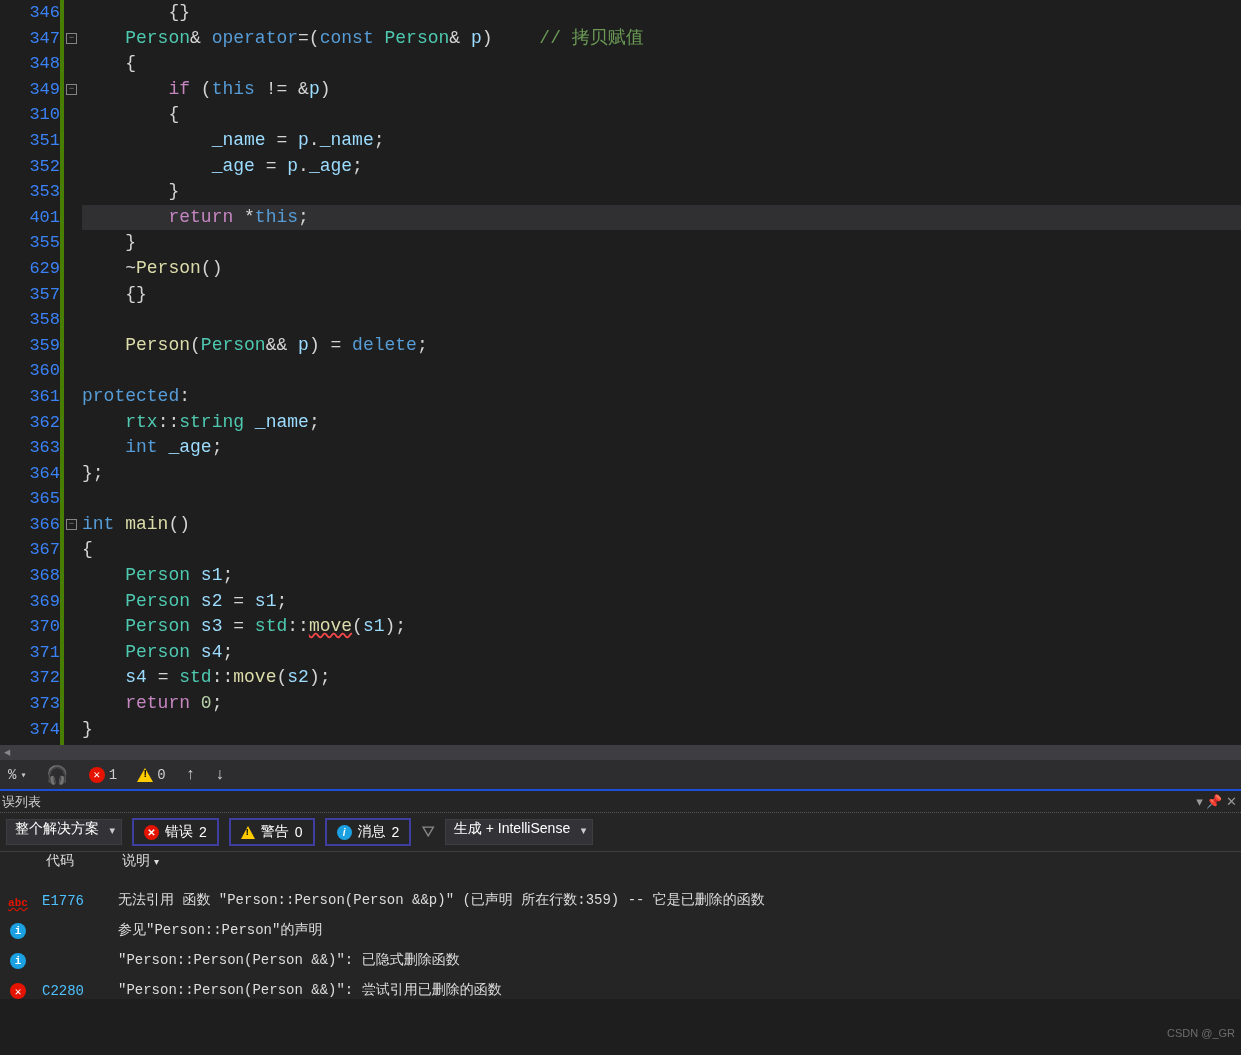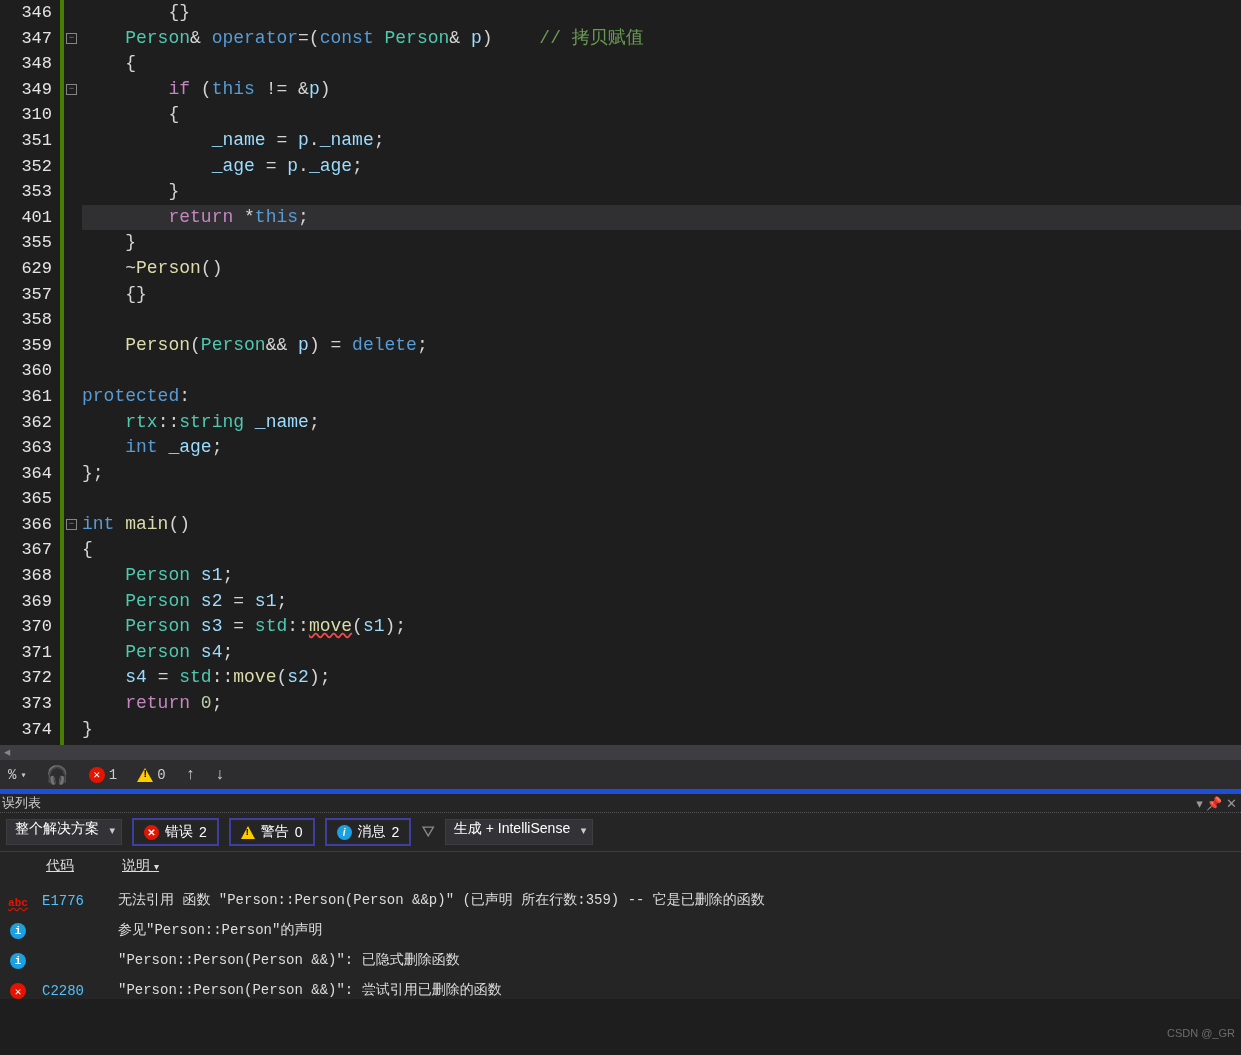--- a/index.html
+++ b/index.html
@@ -16,22 +16,21 @@
 .editor {
   display: flex;
   height: 745px;
   background: #1e1e1e;
   position: relative;
 }
 .gutter {
   width: 60px;
   background: #1e1e1e;
   text-align: right;
-  padding-right: 8px;
-  color: #e5e5e5;
+  color: #3b82f6;
   font-size: 17px;
   line-height: 25.6px;
   user-select: none;
 }
 .gutter .ln { height: 25.6px; }
 .change-bar {
   width: 4px;
   background: #487e02;
 }
 .fold-col {
@@ -84,21 +83,21 @@
 }
 .statusbar .item { display: flex; align-items: center; gap: 4px; }
 .circle-x { width: 16px; height: 16px; border-radius: 50%; background: #e51400; color: white; font-size: 11px; display: flex; align-items: center; justify-content: center; font-weight: bold; }
 .tri-warn { width: 0; height: 0; border-left: 8px solid transparent; border-right: 8px solid transparent; border-bottom: 14px solid #ffcc00; position: relative; }
 .tri-warn::after { content: "!"; position: absolute; left: -3px; top: 1px; font-size: 10px; color: #000; font-weight: bold; }
 .arrow { font-size: 16px; color: #cccccc; cursor: pointer; }
 .ear { color: #9b4f96; font-size: 18px; }
 
 .panel-hdr {
   background: #252526;
-  border-top: 5px solid #1d4ed8;
+  border-top: 2px solid #1d4ed8;
   height: 24px;
   display: flex;
   align-items: center;
   color: #cccccc;
   font-size: 13px;
   padding-left: 2px;
   border-bottom: 1px dotted #555;
   font-family: 'Microsoft YaHei', sans-serif;
 }
 .panel-hdr .pin { margin-left: auto; color: #999; font-size: 13px; padding-right: 4px; }
@@ -137,26 +136,25 @@
 .pill .i-err { width: 15px; height: 15px; border-radius: 50%; background: #e51400; color: #fff; font-size: 10px; display:flex; align-items:center; justify-content:center; font-weight:bold; }
 .pill .i-warn { width:0;height:0;border-left:7px solid transparent;border-right:7px solid transparent;border-bottom:13px solid #ffcc00; position:relative; }
 .pill .i-warn::after{content:"!";position:absolute;left:-2px;top:1px;font-size:9px;color:#000;font-weight:bold;}
 .pill .i-info { width: 15px; height: 15px; border-radius: 50%; background: #1ba1e2; color: #fff; font-size: 10px; display:flex; align-items:center; justify-content:center; font-weight:bold; font-style: italic; }
 .filter { color: #888; font-size: 16px; }
 
 .errlist-hdr {
   background: #252526;
   height: 28px;
   display: flex;
-  align-items: center;
+  align-items: flex-start;
   font-family: 'Microsoft YaHei', sans-serif;
   font-size: 14px;
   color: #ddd;
   border-top: 1px solid #3e3e42;
-  text-decoration: underline;
 }
 .errlist-hdr .col { padding: 0 10px; }
 .errlist-hdr .icon-col { width: 36px; }
 .errlist-hdr .code-col { width: 76px; }
 .errlist {
   background: #252526;
   font-family: 'Microsoft YaHei', sans-serif;
   font-size: 14px;
 }
 .errlist .row {

